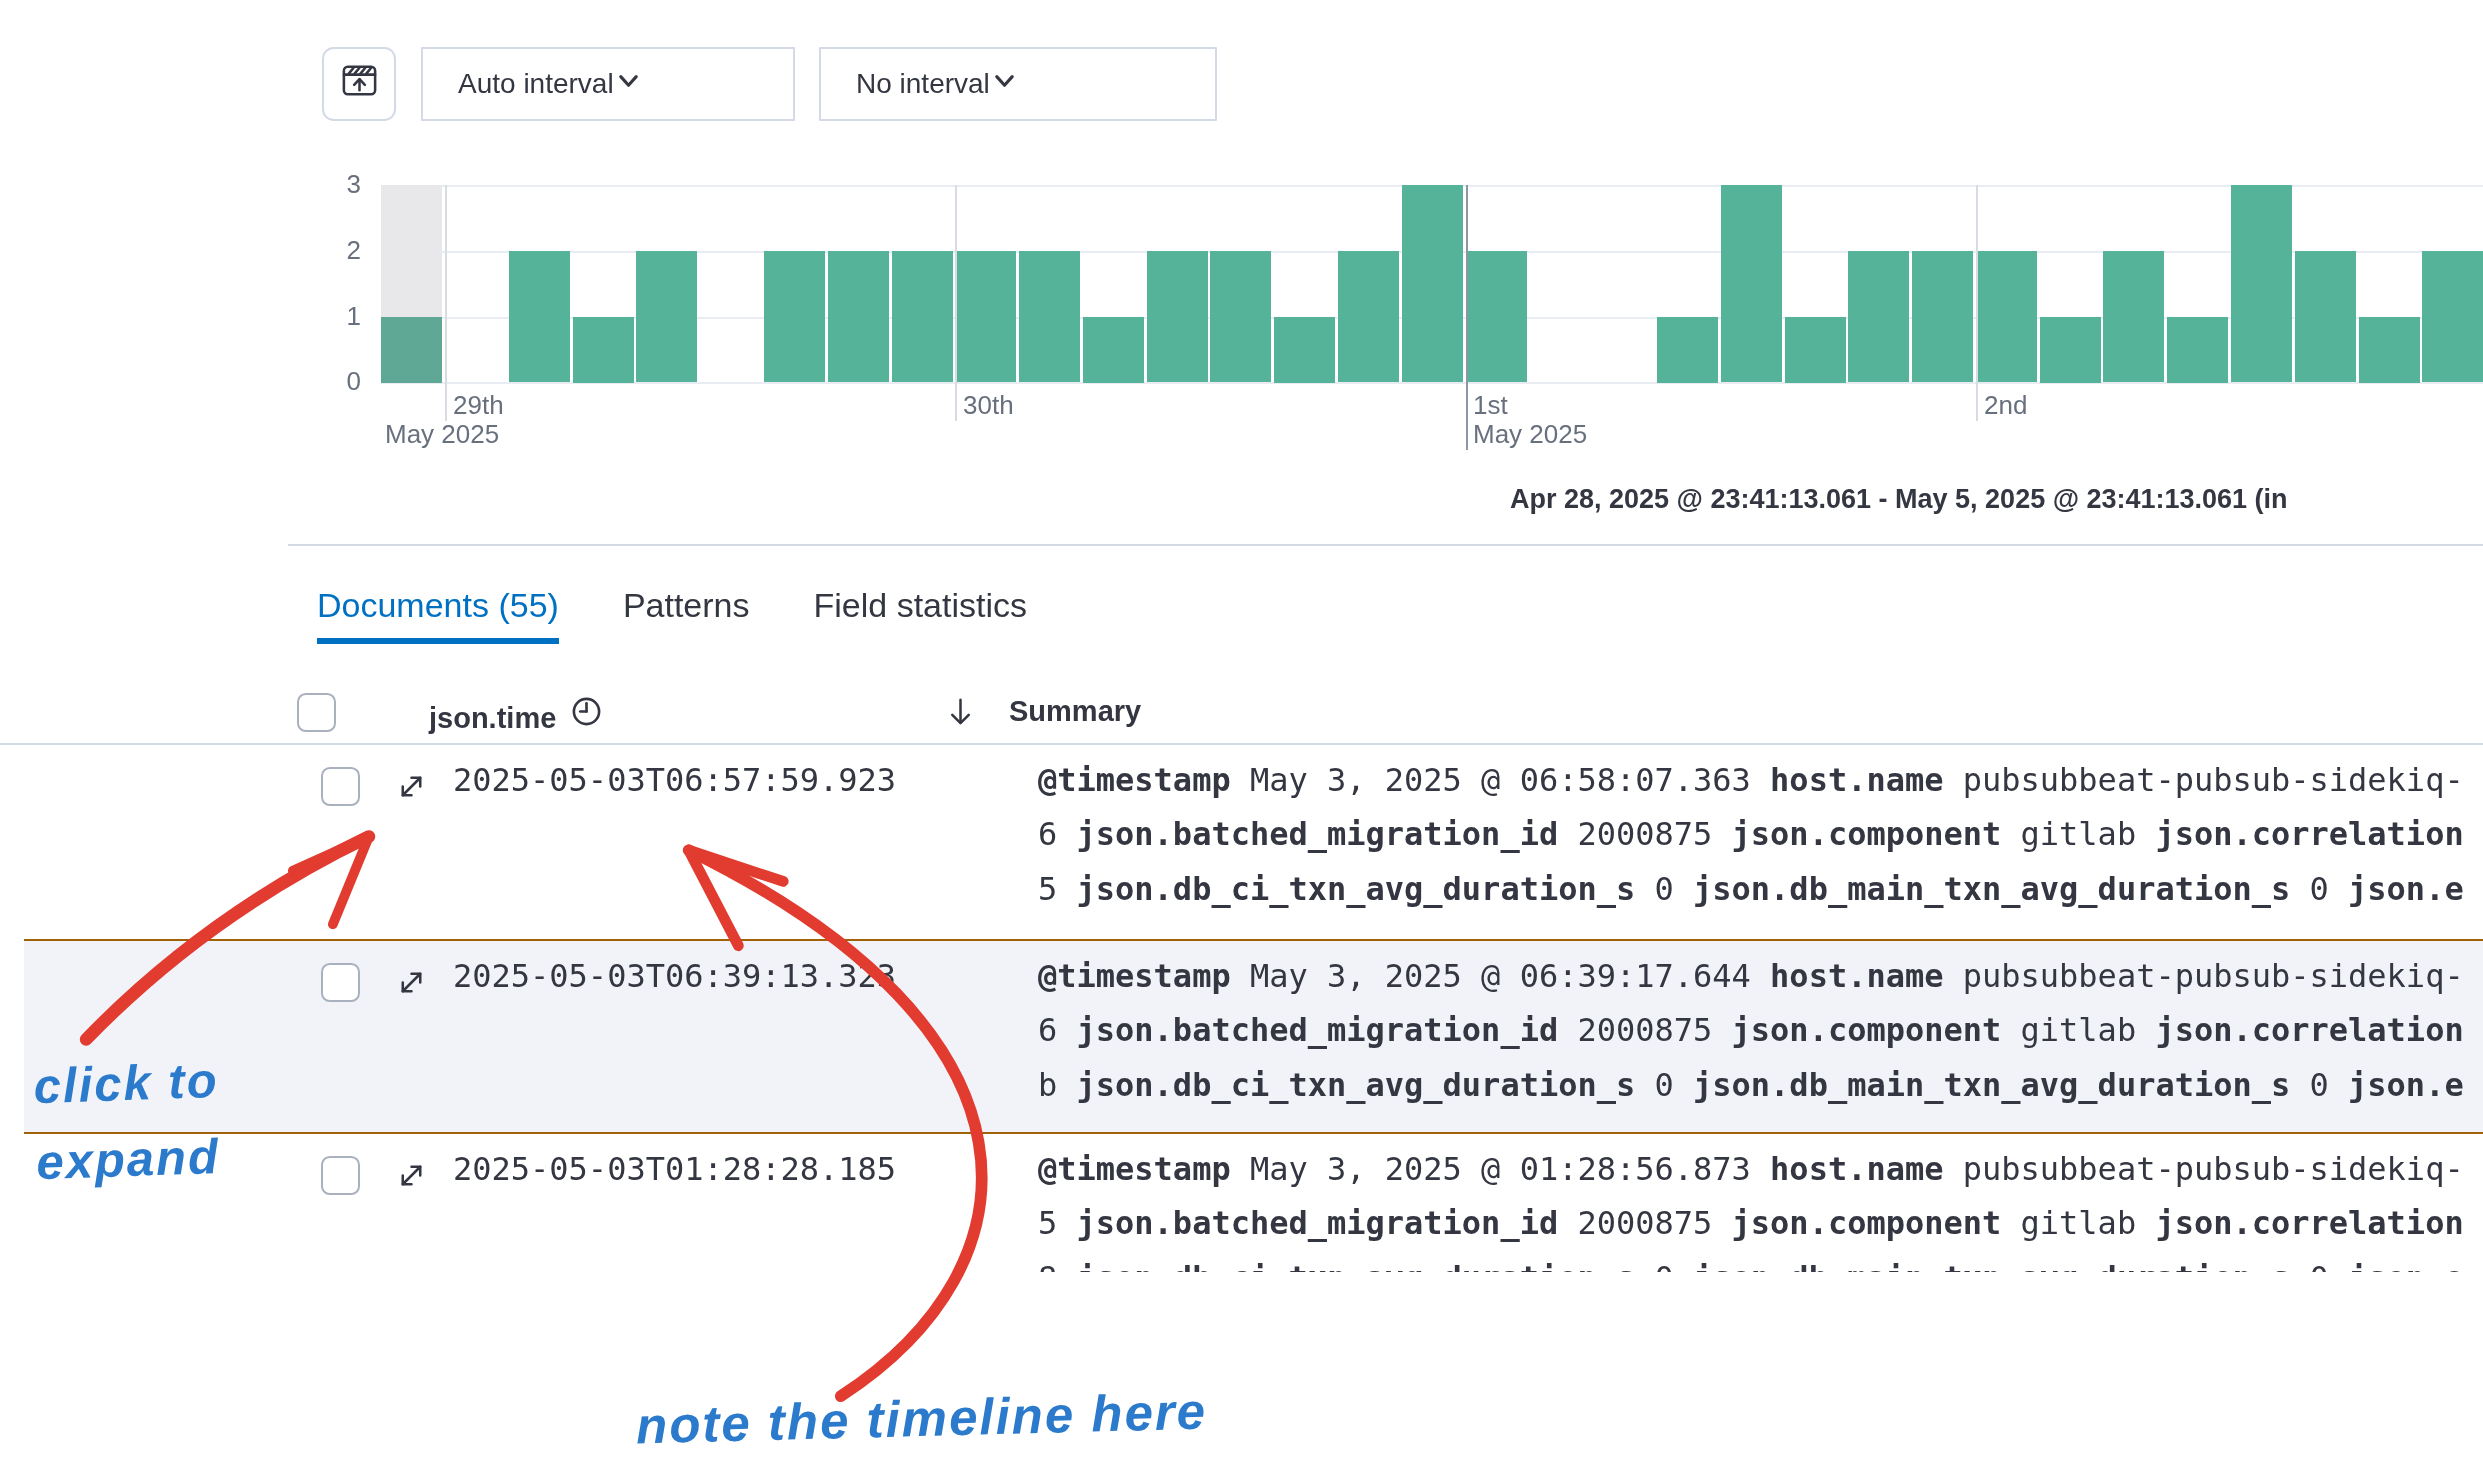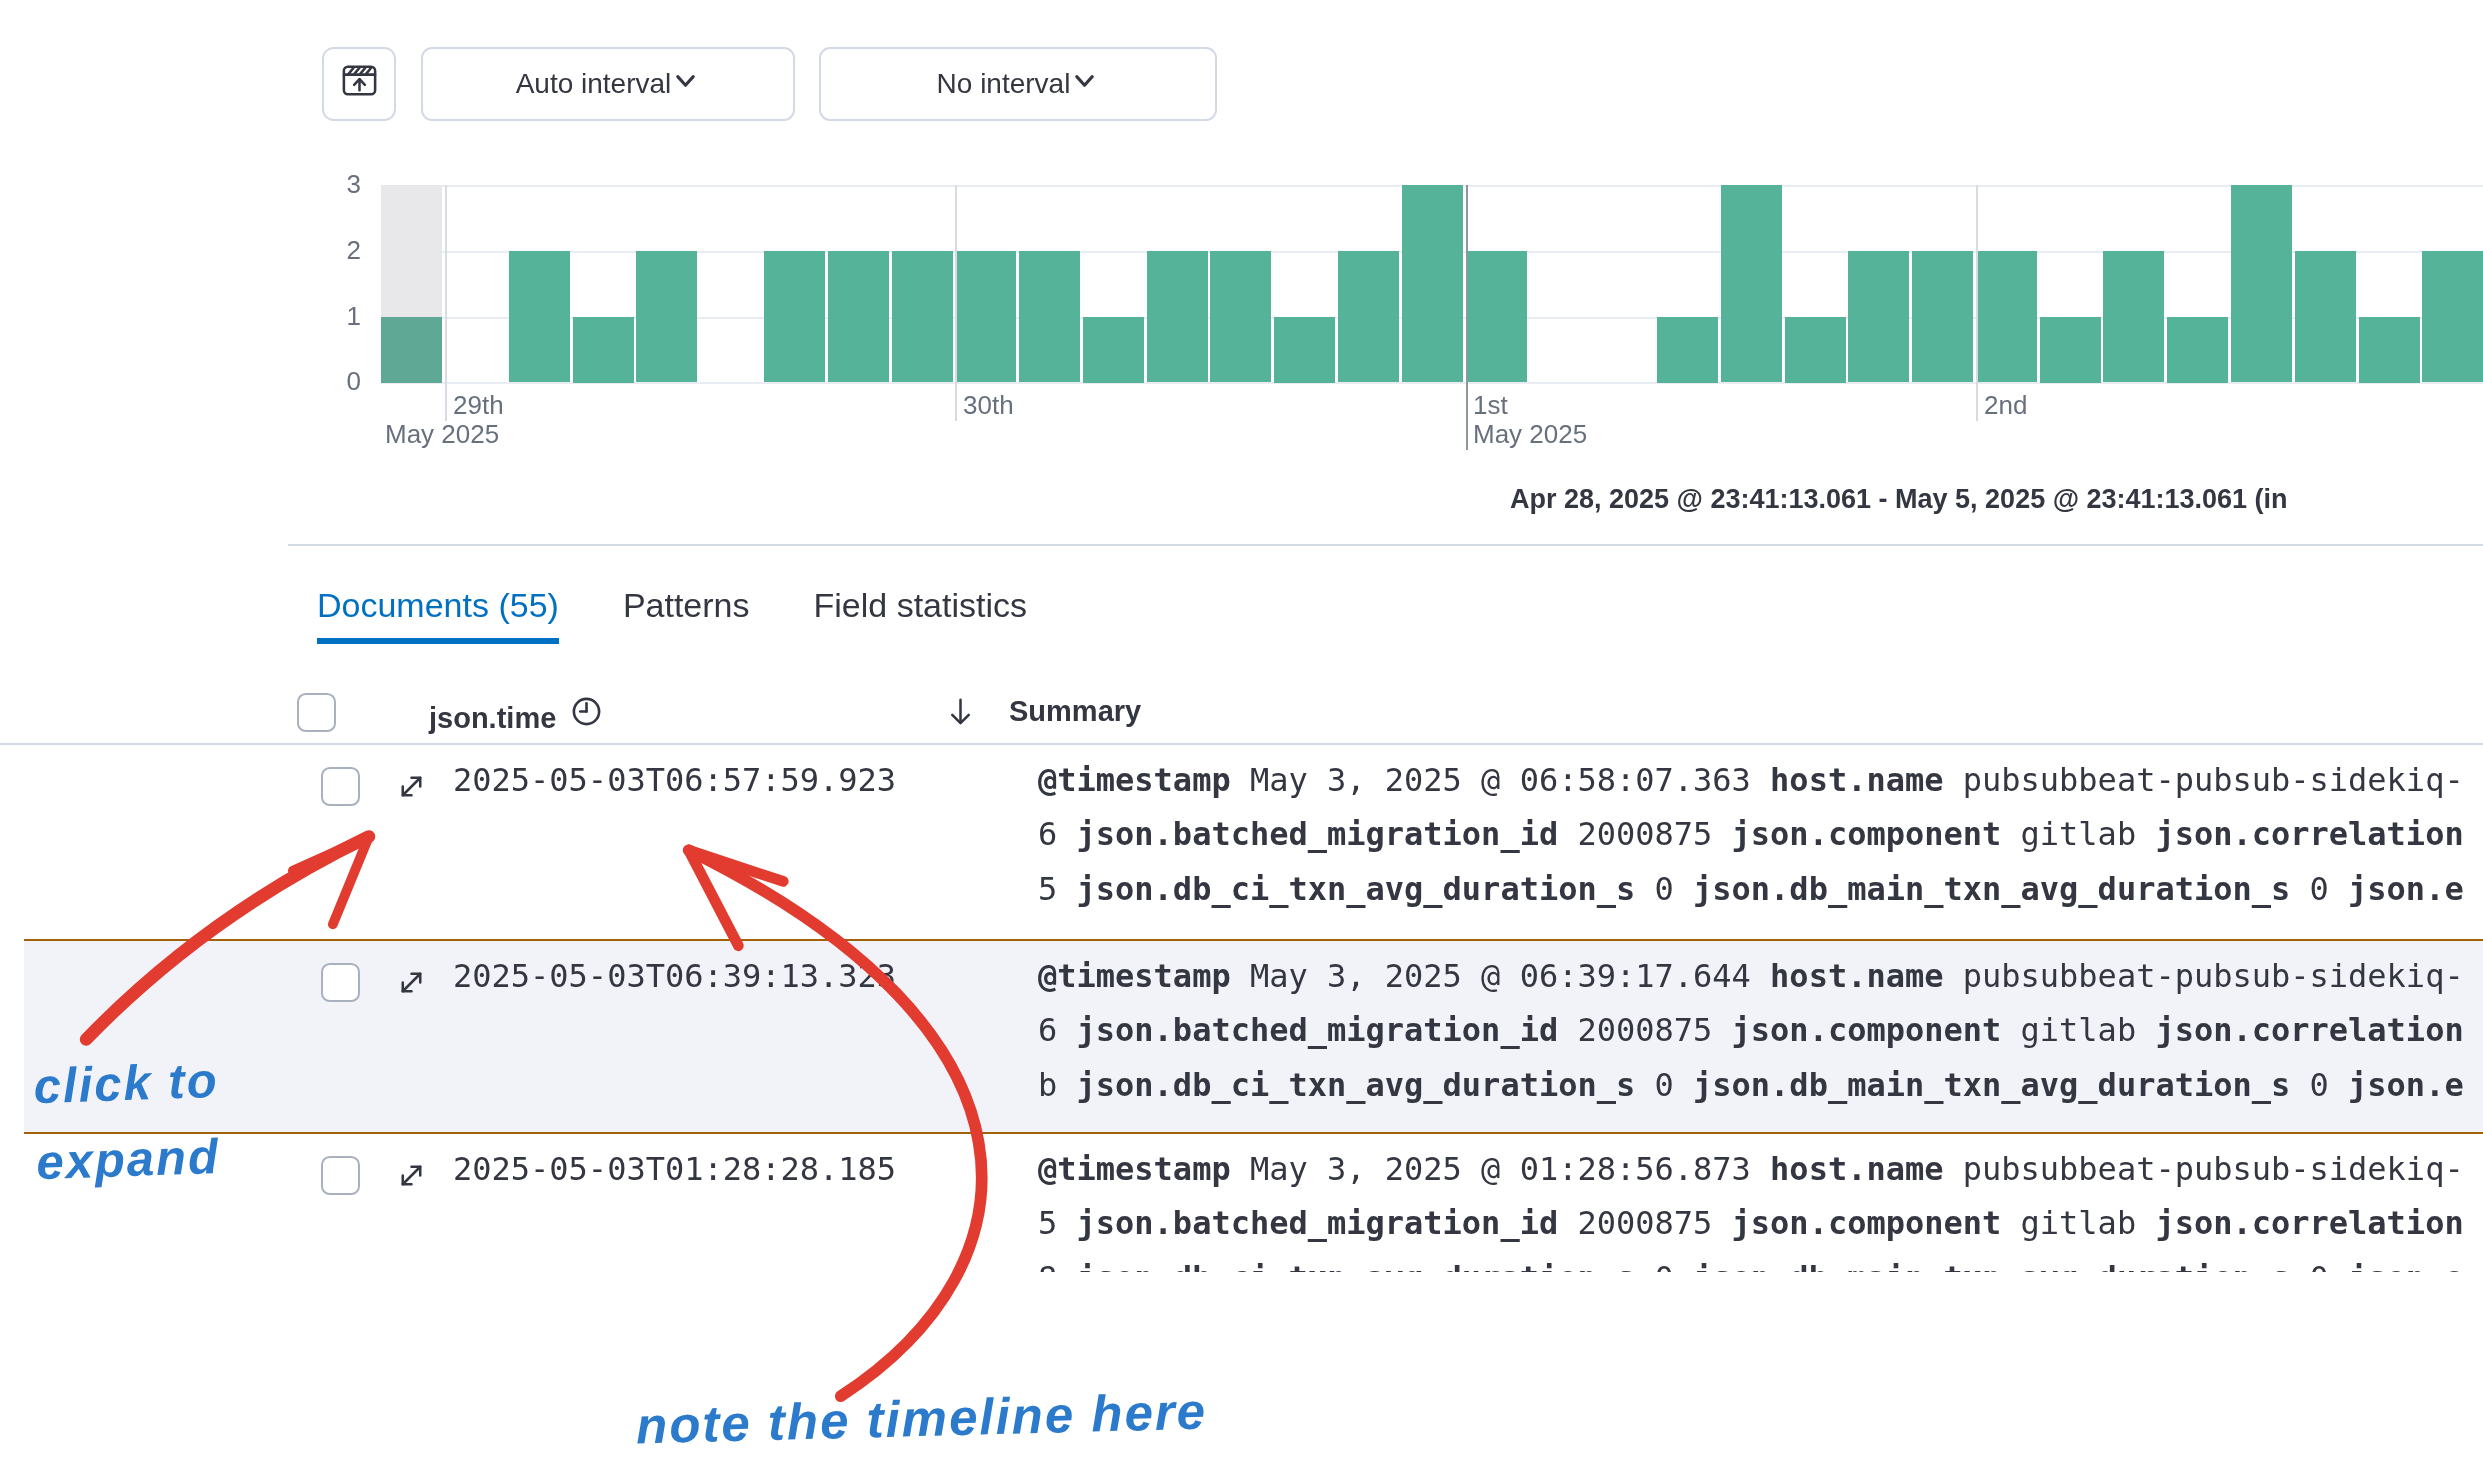--- a/index.html
+++ b/index.html
@@ -1,21 +1,21 @@
 <!DOCTYPE html>
 <html><head>
 <meta charset="utf-8">
 <style>
   html,body{margin:0;padding:0;background:#fff;}
   #app{position:relative;width:2484px;height:1482px;background:#fff;overflow:hidden;
        font-family:"Liberation Sans",sans-serif;color:#343741;}
 
   
   .btn{position:absolute;top:47px;height:74px;background:#fff;border:2px solid #D3DAE6;
-       border-radius:11px;display:flex;align-items:center;justify-content:center;
+       border-radius:1px;display:flex;align-items:center;justify-content:flex-start;
        box-sizing:border-box;font-size:28px;font-weight:500;color:#343741;padding:16px 35px;cursor:pointer;}
   #icon-btn{left:322px;width:74px;padding:0;justify-content:center;border-radius:11.7px;}
   #interval-btn{left:421px;width:374px;}
   #breakdown-btn{left:819px;width:398px;}
 
   
   .ylab{position:absolute;width:45px;text-align:right;font-size:26px;color:#69707D;transform:translateY(-52%);}
   .hgrid{position:absolute;height:2px;background:#E9EDF3;}
   .vgrid{position:absolute;width:2px;background:#D7DBE2;}
   .vgrid.dark{background:#8E95A3;}

